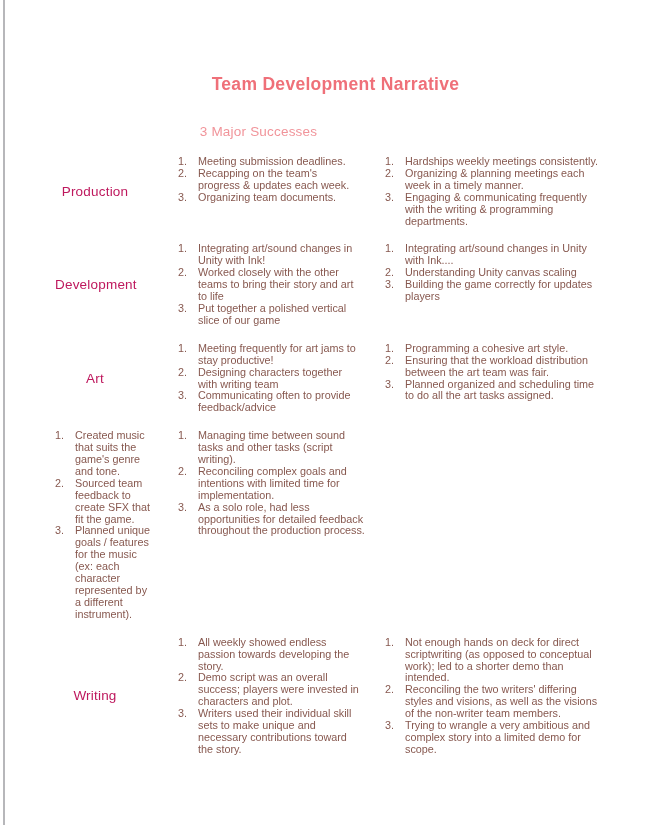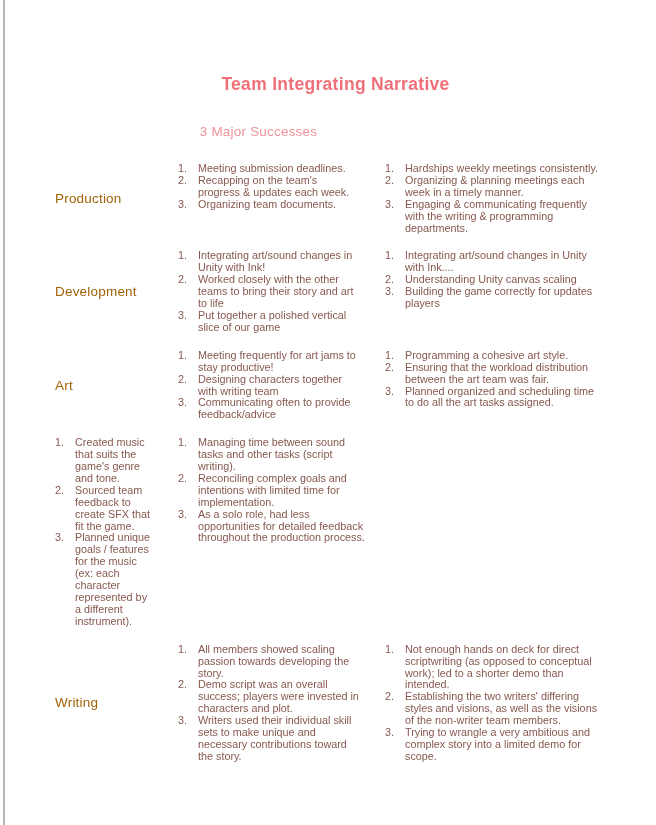--- a/index.html
+++ b/index.html
@@ -29,38 +29,39 @@
     color: #ef7079;
     text-align: center;
   }
   .grid {
     display: grid;
     grid-template-columns: 123px 207px 1fr;
     align-items: start;
   }
   .header-grid {
     margin-top: 29px;
-    margin-bottom: 24px;
+    margin-bottom: 17px;
   }
   .header-cell {
     font-size: 13.5px;
     color: #f1949a;
     letter-spacing: 0.2px;
     text-align: center;
   }
   .successes-header { padding-right: 46px; }
   .hardships-header { padding-right: 26px; }
   .row { margin-bottom: 16px; }
   .row-label {
     align-self: center;
     width: 80px;
     font-size: 13.5px;
     letter-spacing: 0.2px;
-    color: #a16207;
+    color: #be185d;
     line-height: 1.15;
+    text-align: center;
   }
   ol.list {
     margin: 0;
     padding: 0;
     list-style: none;
     counter-reset: item;
     font-size: 10.8px;
     line-height: 11.9px;
     color: #87584f;
   }
@@ -75,21 +76,21 @@
     content: counter(item) ".";
   }
 </style>
 </head>
 <body>
 
 <div class="page-edge"></div>
 
 <div class="page">
 
-  <h1 class="title">Team Integrating Narrative</h1>
+  <h1 class="title">Team Development Narrative</h1>
 
   <div class="grid header-grid">
     <div class="header-spacer"></div>
     <div class="header-cell successes-header">3 Major Successes</div>
   </div>
 
   <div class="grid row">
     <div class="row-label">Production</div>
     <ol class="list successes">
       <li class="list-item">Meeting submission deadlines.</li>
@@ -140,24 +141,24 @@
     <ol class="list hardships">
       <li class="list-item">Managing time between sound tasks and other tasks (script writing).</li>
       <li class="list-item">Reconciling complex goals and intentions with limited time for implementation.</li>
       <li class="list-item">As a solo role, had less opportunities for detailed feedback throughout the production process.</li>
     </ol>
   </div>
 
   <div class="grid row">
     <div class="row-label">Writing</div>
     <ol class="list successes">
-      <li class="list-item">All members showed scaling passion towards developing the story.</li>
+      <li class="list-item">All weekly showed endless passion towards developing the story.</li>
       <li class="list-item">Demo script was an overall success; players were invested in characters and plot.</li>
       <li class="list-item">Writers used their individual skill sets to make unique and necessary contributions toward the story.</li>
     </ol>
     <ol class="list hardships">
       <li class="list-item">Not enough hands on deck for direct scriptwriting (as opposed to conceptual work); led to a shorter demo than intended.</li>
-      <li class="list-item">Establishing the two writers' differing styles and visions, as well as the visions of the non-writer team members.</li>
+      <li class="list-item">Reconciling the two writers' differing styles and visions, as well as the visions of the non-writer team members.</li>
       <li class="list-item">Trying to wrangle a very ambitious and complex story into a limited demo for scope.</li>
     </ol>
   </div>
 
 </div>
 
 </body></html>

